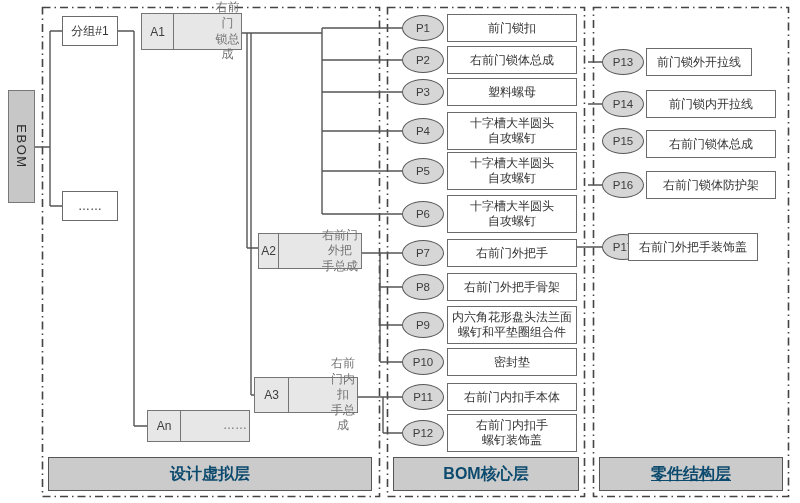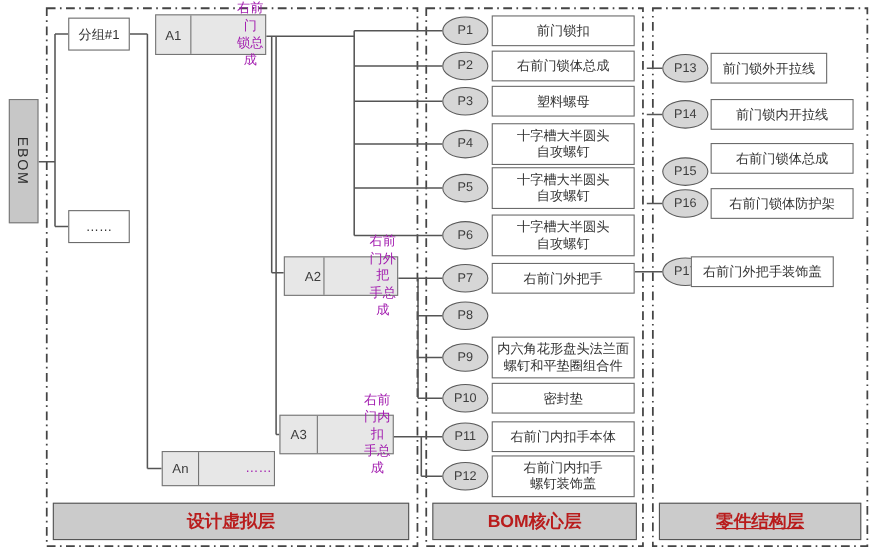--- a/index.html
+++ b/index.html
@@ -25,28 +25,28 @@
   .abox {
     position:absolute; z-index:1; box-sizing:border-box;
     background:#e7e7e7; border:1.4px solid #757575; display:flex;gap:40px;
   }
   .abox .cell-id {
     box-sizing:border-box; display:flex; align-items:center; justify-content:center;
     border-right:1.4px solid #757575; font-size:12px; color:#3d3d3d;
   }
   .abox .cell-label {
     flex:1; display:flex; align-items:center; justify-content:center;
-    font-size:12px; color:#a21caf; text-align:center;
+    font-size:12px; color:#737373; text-align:center;
     white-space:pre-line; line-height:1.3;
   }
   .footer-box {
     position:absolute; z-index:1; box-sizing:border-box;
     background:#cbcbcb; border:1.5px solid #555;
     display:flex; align-items:center; justify-content:center;
-    font-size:16px; font-weight:600; color:#b91c1c;
+    font-size:16px; font-weight:600; color:#0c4a6e;
   }
   .ebom {
     position:absolute; z-index:1; box-sizing:border-box;
     background:#c7c7c7; border:1.4px solid #787878;
     display:flex; align-items:center; justify-content:center;
   }
   .ebom span {
     transform:rotate(90deg); white-space:nowrap;
     font-size:13px; letter-spacing:1.5px; color:#2b2b2b;
   }
@@ -81,21 +81,21 @@
 
   <div class="node-box" style="left:62px;top:16px;width:56px;height:30px;">分组#1</div>
   <div class="node-box" style="left:62px;top:191px;width:56px;height:30px;">……</div>
 
   <div class="abox" style="left:141px;top:13px;width:101px;height:37px;">
     <div class="cell-id" style="width:32px;">A1</div>
     <div class="cell-label">右前门
 锁总成</div>
   </div>
   <div class="abox" style="left:258px;top:233px;width:104px;height:36px;">
-    <div class="cell-id" style="width:20px;margin-left:16px;">A2</div>
+    <div class="cell-id" style="width:20px;">A2</div>
     <div class="cell-label">右前门外把
 手总成</div>
   </div>
   <div class="abox" style="left:254px;top:377px;width:104px;height:36px;">
     <div class="cell-id" style="width:34px;">A3</div>
     <div class="cell-label">右前门内扣
 手总成</div>
   </div>
   <div class="abox" style="left:147px;top:410px;width:103px;height:32px;">
     <div class="cell-id" style="width:33px;">An</div>
@@ -113,36 +113,37 @@
 自攻螺钉</div>
   <div class="pellipse" style="left:402px;top:158px;">P5</div>
   <div class="node-box" style="left:447px;top:152px;width:130px;height:38px;">十字槽大半圆头
 自攻螺钉</div>
   <div class="pellipse" style="left:402px;top:201px;">P6</div>
   <div class="node-box" style="left:447px;top:195px;width:130px;height:38px;">十字槽大半圆头
 自攻螺钉</div>
   <div class="pellipse" style="left:402px;top:240px;">P7</div>
   <div class="node-box" style="left:447px;top:239px;width:130px;height:28px;">右前门外把手</div>
   <div class="pellipse" style="left:402px;top:274px;">P8</div>
+  <div class="node-box" style="left:447px;top:273px;width:130px;height:28px;">右前门外把手骨架</div>
   <div class="pellipse" style="left:402px;top:312px;">P9</div>
   <div class="node-box" style="left:447px;top:306px;width:130px;height:38px;">内六角花形盘头法兰面
 螺钉和平垫圈组合件</div>
   <div class="pellipse" style="left:402px;top:349px;">P10</div>
   <div class="node-box" style="left:447px;top:348px;width:130px;height:28px;">密封垫</div>
   <div class="pellipse" style="left:402px;top:384px;">P11</div>
   <div class="node-box" style="left:447px;top:383px;width:130px;height:28px;">右前门内扣手本体</div>
   <div class="pellipse" style="left:402px;top:420px;">P12</div>
   <div class="node-box" style="left:447px;top:414px;width:130px;height:38px;">右前门内扣手
 螺钉装饰盖</div>
 
   <div class="pellipse" style="left:602px;top:49px;">P13</div>
   <div class="node-box" style="left:646px;top:48px;width:106px;height:28px;">前门锁外开拉线</div>
   <div class="pellipse" style="left:602px;top:91px;">P14</div>
   <div class="node-box" style="left:646px;top:90px;width:130px;height:28px;">前门锁内开拉线</div>
-  <div class="pellipse" style="left:602px;top:143px;">P15</div>
+  <div class="pellipse" style="left:602px;top:128px;">P15</div>
   <div class="node-box" style="left:646px;top:130px;width:130px;height:28px;">右前门锁体总成</div>
   <div class="pellipse" style="left:602px;top:172px;">P16</div>
   <div class="node-box" style="left:646px;top:171px;width:130px;height:28px;">右前门锁体防护架</div>
   <div class="pellipse" style="left:602px;top:234px;">P17</div>
   <div class="node-box" style="left:628px;top:233px;width:130px;height:28px;">右前门外把手装饰盖</div>
 
   <div class="footer-box" style="left:48px;top:457px;width:324px;height:34px;">设计虚拟层</div>
   <div class="footer-box" style="left:393px;top:457px;width:186px;height:34px;">BOM核心层</div>
   <div class="footer-box" style="left:599px;top:457px;width:184px;height:34px;text-decoration:underline;">零件结构层</div>
 

